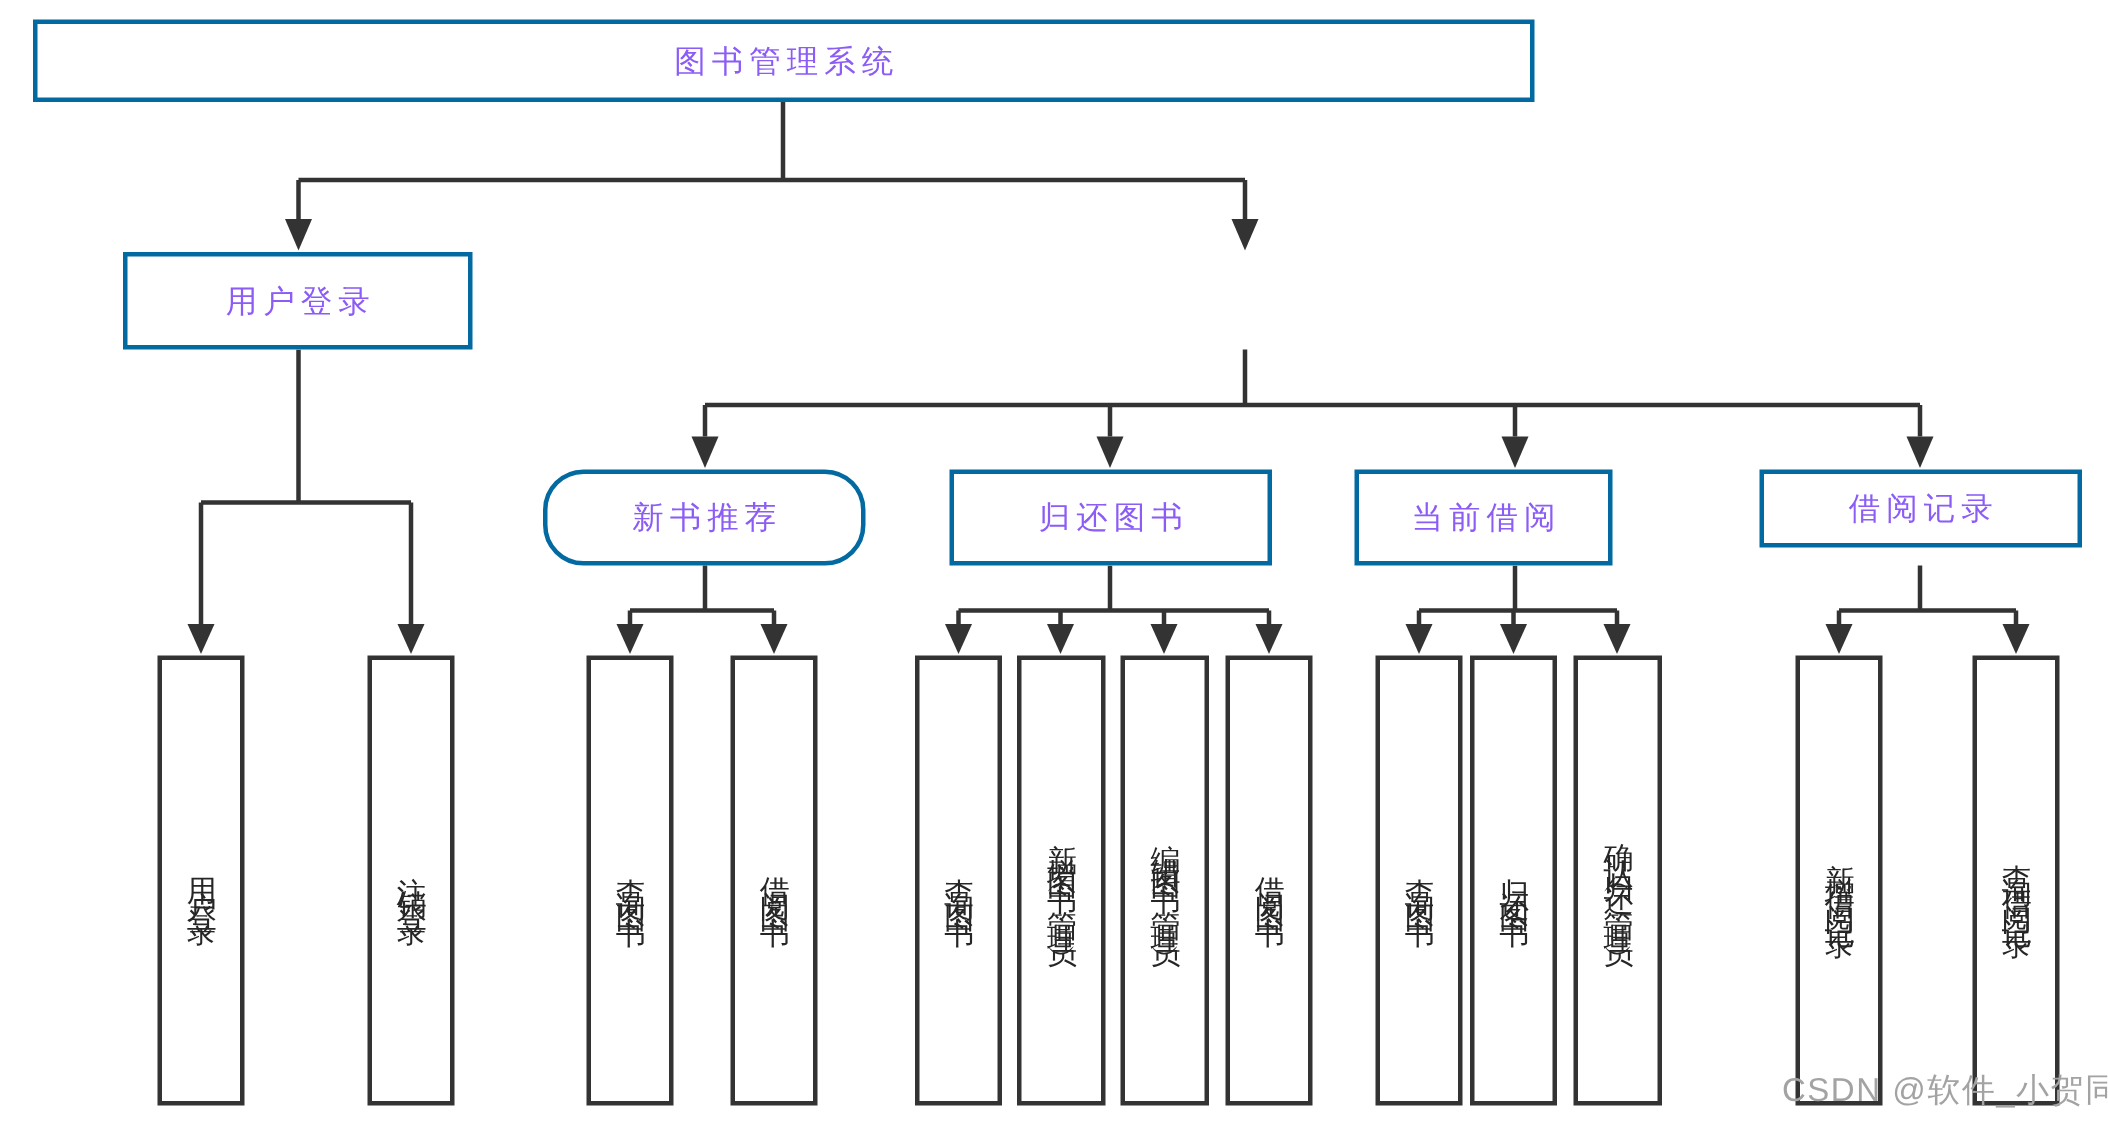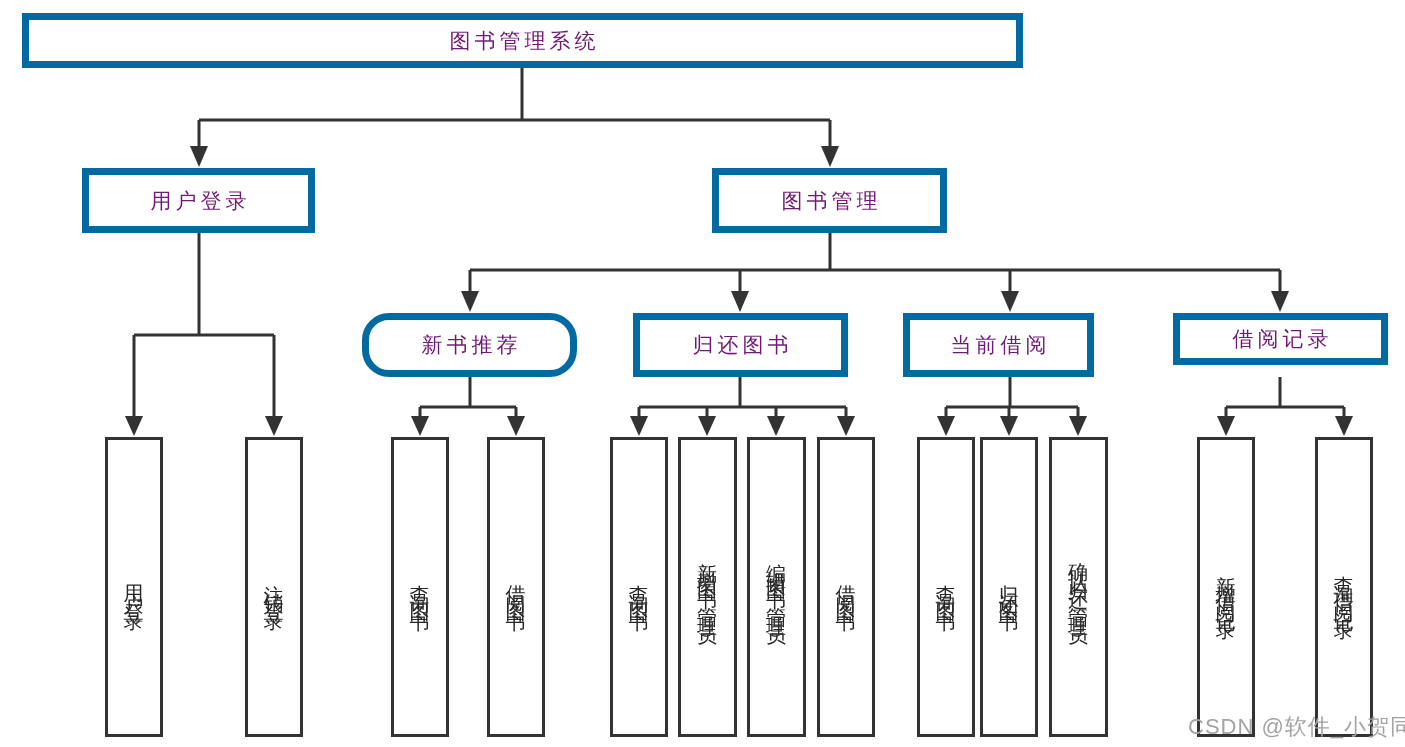--- a/index.html
+++ b/index.html
@@ -6,24 +6,24 @@
   .canvas{
     position:relative;
     width:1405px;height:747px;
     background:#ffffff;
     overflow:hidden;
     font-family:"Liberation Sans","DejaVu Sans",sans-serif;
   }
   .connector-layer{position:absolute;left:0;top:0;z-index:1;}
   .hbox{
     position:absolute;z-index:2;box-sizing:border-box;
-    background:#ffffff;border:7px solid #0369a1;
+    background:#ffffff;border:3px solid #0369a1;
     display:flex;align-items:center;justify-content:center;
     font-size:21px;letter-spacing:4px;text-indent:4px;
-    color:#701a75;white-space:nowrap;
+    color:#8b5cf6;white-space:nowrap;
   }
   .vbox{
     position:absolute;z-index:2;box-sizing:border-box;
     top:437px;width:58px;height:300px;
     background:#ffffff;border:3px solid #333333;
     display:flex;align-items:center;justify-content:center;
   }
   .vbox .vtext{
     writing-mode:vertical-rl;text-orientation:mixed;
     font-size:20px;letter-spacing:9px;
@@ -84,31 +84,28 @@
     </g>
   </svg>
 
   <div class="hbox" style="left:22px;top:13px;width:1001px;height:55px;">
     <span>图书管理系统</span>
   </div>
 
   <div class="hbox" style="left:82px;top:168px;width:233px;height:65px;">
     <span>用户登录</span>
   </div>
-  <div class="hbox" style="left:712px;top:168px;width:235px;height:65px;">
-    <span>图书管理</span>
-  </div>
 
   <div class="hbox" style="left:362px;top:313px;width:215px;height:64px;border-radius:27px;">
     <span>新书推荐</span>
   </div>
   <div class="hbox" style="left:633px;top:313px;width:215px;height:64px;">
     <span>归还图书</span>
   </div>
-  <div class="hbox" style="left:903px;top:313px;width:191px;height:64px;">
+  <div class="hbox" style="left:903px;top:313px;width:172px;height:64px;">
     <span>当前借阅</span>
   </div>
   <div class="hbox" style="left:1173px;top:313px;width:215px;height:52px;">
     <span>借阅记录</span>
   </div>
 
   <div class="vbox" style="left:105px;">
     <span class="vtext">用户登录</span>
   </div>
   <div class="vbox" style="left:245px;">

